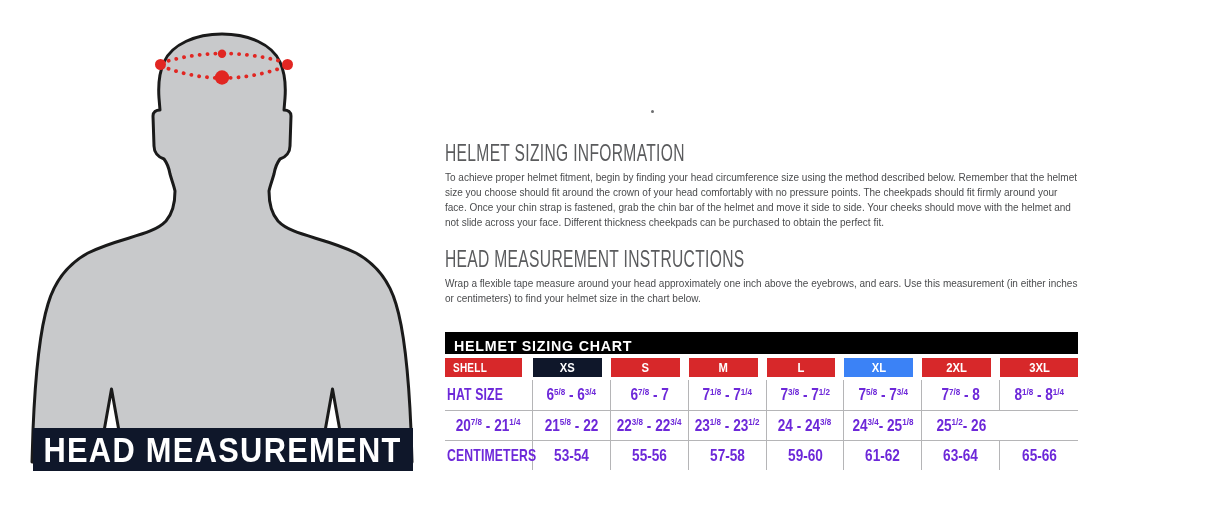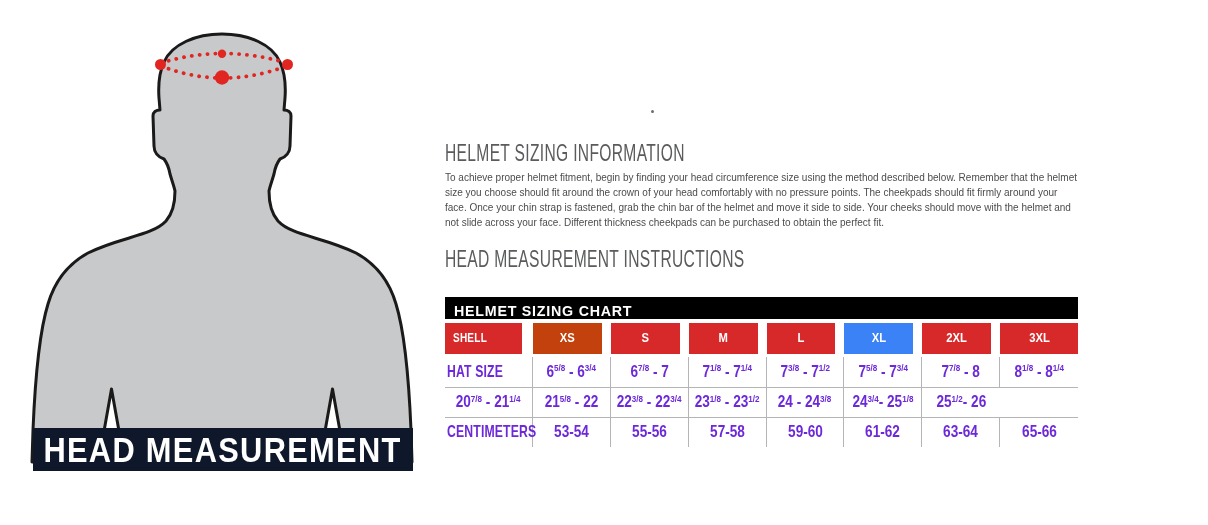--- a/index.html
+++ b/index.html
@@ -38,21 +38,21 @@
 
   
   .chart { margin-top:26px; }
   .chart-title-bar {
     height:22px; display:flex; align-items:flex-end; padding-left:9px; margin-bottom:4px;
   }
   .chart-title-text {
     color:#ffffff; font-weight:700; font-size:15px; letter-spacing:0.8px;
     transform:scaleX(0.95); transform-origin:left center; white-space:nowrap;
   }
-  .size-row { display:grid; grid-template-columns:88px repeat(7,1fr); height:31px; margin-bottom:3px; }
+  .size-row { display:grid; grid-template-columns:88px repeat(7,1fr); height:19px; margin-bottom:3px; }
   .size-cell {
     color:#ffffff; font-weight:700; font-size:12.5px;
     display:flex; align-items:center; justify-content:center;
     border-right:9px solid #ffffff;
   }
   .size-cell:last-child { border-right:none; }
   .size-cell.label { justify-content:flex-start; padding-left:8px; border-right:11px solid #ffffff; }
   .size-cell > span { transform:scaleX(0.9); white-space:nowrap; }
   .size-cell.label > span { transform-origin:left center; transform:scaleX(0.8); letter-spacing:0.3px; }
 
@@ -125,31 +125,32 @@
   <div class="content">
     <div class="stray-dot"></div>
 
     <section class="sec1">
       <h1 class="section-title">HELMET SIZING INFORMATION</h1>
       <p class="section-body">To achieve proper helmet fitment, begin by finding your head circumference size using the method described below. Remember that the helmet size you choose should fit around the crown of your head comfortably with no pressure points. The cheekpads should fit firmly around your face. Once your chin strap is fastened, grab the chin bar of the helmet and move it side to side. Your cheeks should move with the helmet and not slide across your face. Different thickness cheekpads can be purchased to obtain the perfect fit.</p>
     </section>
 
     <section class="sec2">
       <h1 class="section-title">HEAD MEASUREMENT INSTRUCTIONS</h1>
+      <p class="section-body">Wrap a flexible tape measure around your head approximately one inch above the eyebrows, and ears. Use this measurement (in either inches or centimeters) to find your helmet size in the chart below.</p>
     </section>
 
     <div class="chart">
       <div class="chart-title-bar" style="background: rgb(0, 0, 0);">
         <span class="chart-title-text">HELMET SIZING CHART</span>
       </div>
       <div class="size-row" id="sizeRow">
           <div class="size-cell label" style="background: rgb(215, 40, 42);">
             <span>SHELL</span>
           </div>
-          <div class="size-cell" style="background: #c2410c;">
+          <div class="size-cell" style="background: #0f172a;">
             <span>XS</span>
           </div>
           <div class="size-cell" style="background: rgb(215, 40, 42);">
             <span>S</span>
           </div>
           <div class="size-cell" style="background: rgb(215, 40, 42);">
             <span>M</span>
           </div>
           <div class="size-cell" style="background: rgb(215, 40, 42);">
             <span>L</span>

